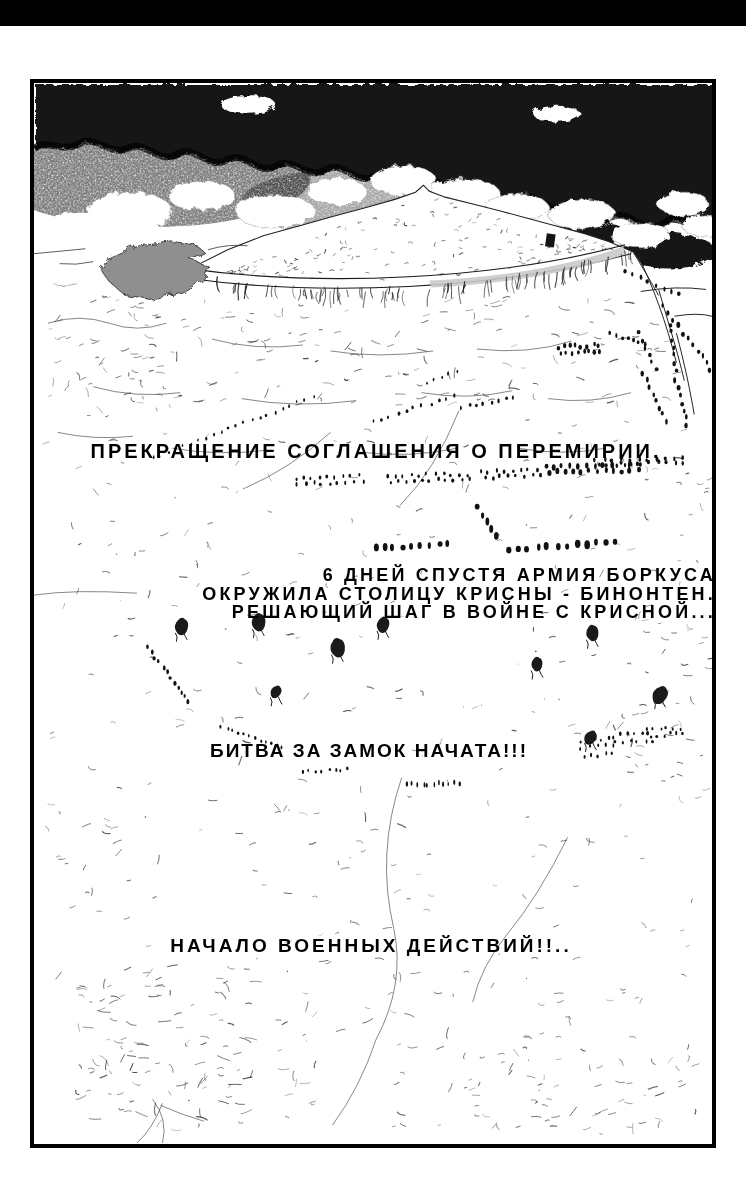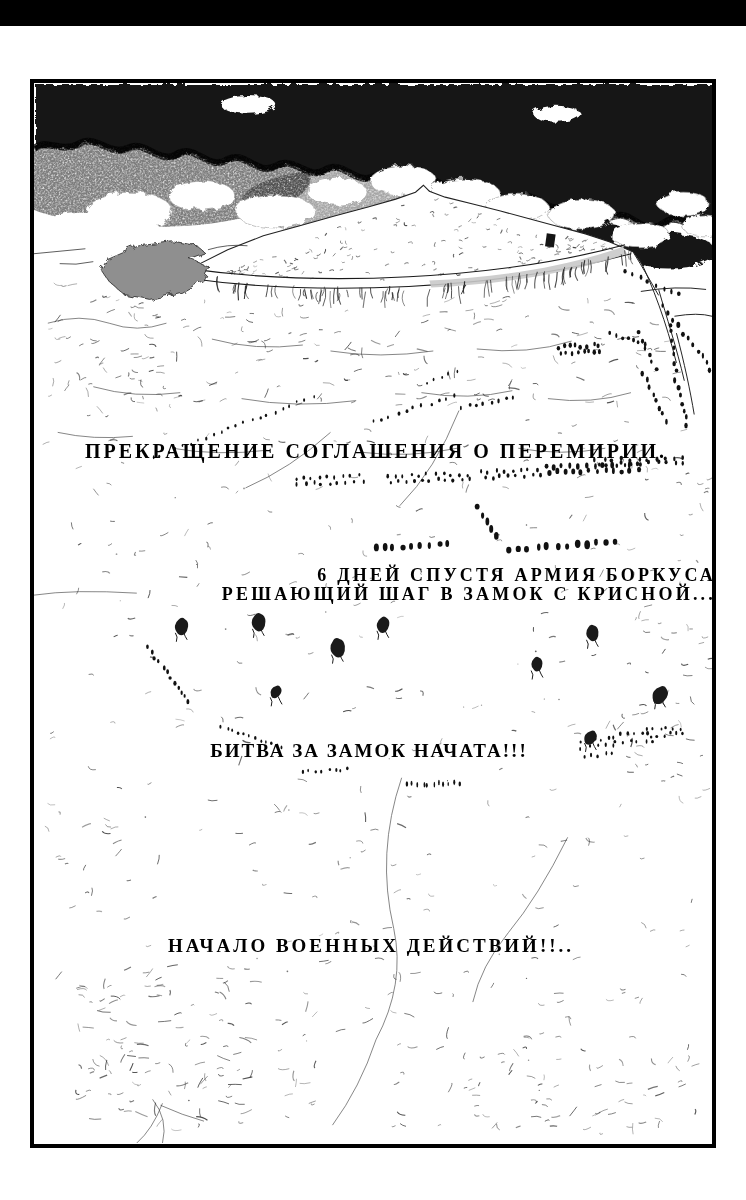--- a/index.html
+++ b/index.html
@@ -1,17 +1,17 @@
 <!DOCTYPE html>
 <html style="--ink: #000000; --paper: #ffffff; --cloud_dark: #161616; --tone_gray: #8f8f8f; --wall_gray: #c9c9c9; --sketch: #2a2a2a;"><head>
 <meta charset="utf-8">
 <style>
   html,body{margin:0;padding:0;background:#fff;}
   .page{position:relative;width:746px;height:1200px;background:var(--paper,#fff);overflow:hidden;
-        font-family:Liberation Serif, serif;}
+        font-family:Liberation Sans, sans-serif;}
   .top-bar{position:absolute;left:0;top:0;width:746px;height:26px;background:var(--ink,#000);}
   .panel{position:absolute;left:30px;top:79px;width:678px;height:1061px;
          border:4px solid var(--ink,#000);background:#fff;}
   .panel svg{position:absolute;left:0;top:0;width:678px;height:1061px;display:block;}
   .caption{position:absolute;left:0;right:0;text-align:center;color:var(--ink,#000);
            font-weight:700;white-space:nowrap;pointer-events:none;}
   .c1{top:357px;font-size:20px;letter-spacing:3px;transform:translateX(3px);}
   .c2{top:483px;font-size:18px;letter-spacing:3.2px;line-height:18.5px;transform:translateX(4px);text-align:right;}
   .c3{top:657px;font-size:19px;letter-spacing:2px;transform:translateX(-4px);}
   .c4{top:852px;font-size:19px;letter-spacing:3px;transform:translateX(-2px);}
@@ -1476,18 +1476,19 @@
           <path d="M0,-6 q3,-3 5.5,0 q3,2 2,6.5 q-1,4 -3.5,6 q-4,2 -6,-1 q-2.5,-4 -1.5,-7 q1,-3 3.5,-4.5 Z" fill="#1a1a1a" transform="translate(631,616) rotate(16.7) scale(1.29)"></path>
           <path d="M627,622 q3,4 1,9 M635,621 q2,5 4,8" fill="none" stroke="#1a1a1a" stroke-width="1"></path>
           <path d="M0,-6 q3,-3 5.5,0 q3,2 2,6.5 q-1,4 -3.5,6 q-4,2 -6,-1 q-2.5,-4 -1.5,-7 q1,-3 3.5,-4.5 Z" fill="#1a1a1a" transform="translate(561,659) rotate(18.5) scale(1.04)"></path>
           <path d="M557,665 q3,4 1,9 M565,664 q2,5 4,8" fill="none" stroke="#1a1a1a" stroke-width="1"></path>
         </g>
     </svg>
 
     <div class="caption c1">ПРЕКРАЩЕНИЕ СОГЛАШЕНИЯ О ПЕРЕМИРИИ.</div>
     <div class="caption c2">
       <div>6 ДНЕЙ СПУСТЯ АРМИЯ БОРКУСА</div>
-      <div>РЕШАЮЩИЙ ШАГ В ЗАМОК С КРИСНОЙ...</div>
+      <div>ОКРУЖИЛА СТОЛИЦУ КРИСНЫ - БИНОНТЕН.</div>
+      <div>РЕШАЮЩИЙ ШАГ В ВОЙНЕ С КРИСНОЙ...</div>
     </div>
     <div class="caption c3">БИТВА ЗА ЗАМОК НАЧАТА!!!</div>
     <div class="caption c4">НАЧАЛО ВОЕННЫХ ДЕЙСТВИЙ!!..</div>
   </div>
 </div>
 
 </body></html>

